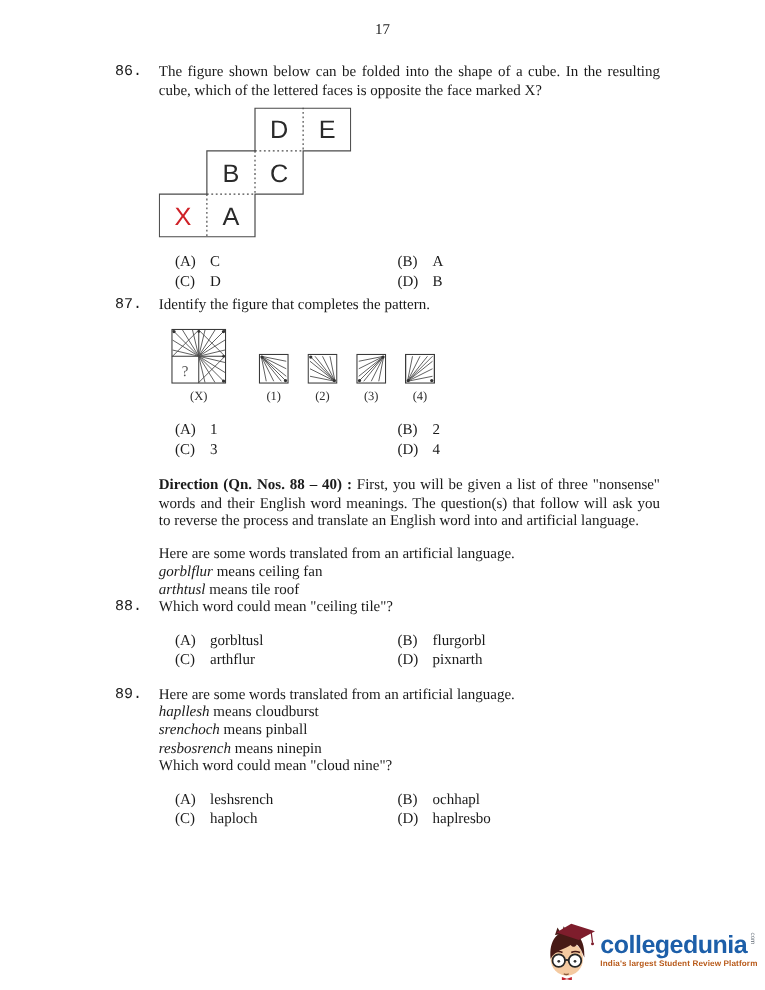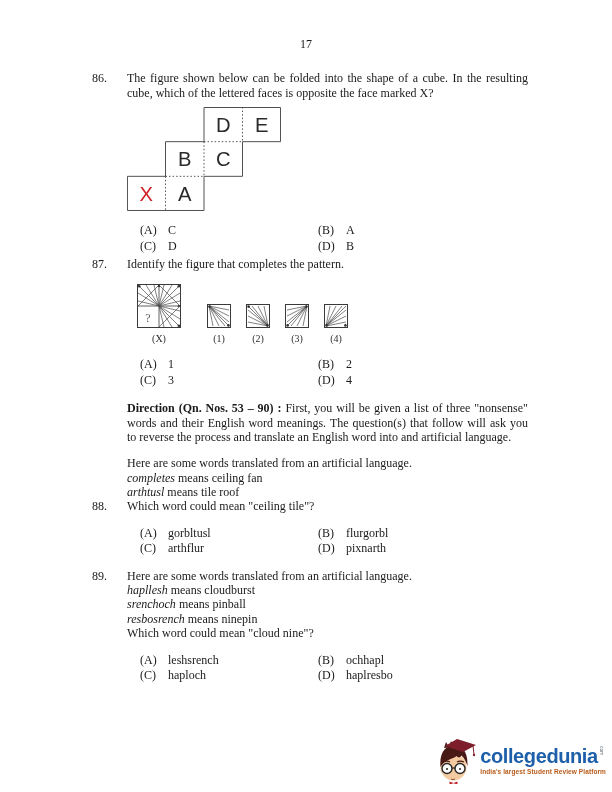--- a/index.html
+++ b/index.html
@@ -1,27 +1,27 @@
 <!DOCTYPE html>
 <html><head>
 <meta charset="utf-8">
 <style>
   html,body{margin:0;padding:0;}
   body{
     width:612px;height:792px;background:#ffffff;position:relative;overflow:hidden;
     font-family:"Liberation Serif",serif;font-size:12px;line-height:1.2;color:#1a1a1a;
   }
-  .page-number{padding-top:37px;text-align:center;}
+  .page-number{padding-top:16px;text-align:center;}
   .content{margin:20px 84px 0 92px;}
   .question{display:flex;}
   .q86{margin-top:20px;}
   .q87{margin-top:4px;}
   .q88{margin-top:12px;align-items:center;}
   .q89{margin-top:13px;}
-  .q-num{width:35px;flex-shrink:0;}
+  .q-num{width:35px;flex-shrink:0;font-family:Liberation Mono, monospace;}
   .q-body{flex:1;}
   .q-text{margin:0;text-align:justify;}
   .line{display:block;font-family:Liberation Serif, serif;}
   .clue-word{font-style:italic;}
   .options{display:grid;grid-template-columns:178px 1fr;row-gap:1px;margin:12px 0 0 13px;}
   .option{display:flex;}
   .opt-label{width:28px;flex-shrink:0;}
   .net-figure{margin:7px 0 0 0px;display:block;}
   .pattern-row{display:flex;align-items:flex-end;margin:13px 0 0 10px;}
   .fig-item{display:flex;flex-direction:column;align-items:center;}
@@ -222,30 +222,30 @@
         </div>
         <div class="option">
           <span class="opt-label">(D)</span>
           <span class="opt-value">4</span>
         </div>
       </div>
     </div>
   </div>
 
   <p class="direction">
-    <span class="direction-lead">Direction (Qn. Nos. 53 – 90) :</span>
+    <span class="direction-lead">Direction (Qn. Nos. 88 – 40) :</span>
     <span class="direction-text">First, you will be given a list of three "nonsense" words and their English word meanings. The question(s) that follow will ask you to reverse the process and translate an English word into and artificial language.</span>
   </p>
 
   <div class="question q88">
     <div class="q-num">88.</div>
     <div class="q-body">
       <span class="line">Here are some words translated from an artificial language.</span>
       <span class="line">
-        <span class="clue-word">completes</span>
+        <span class="clue-word">gorblflur</span>
         <span class="clue-meaning">means ceiling fan</span>
       </span>
       <span class="line">
         <span class="clue-word">arthtusl</span>
         <span class="clue-meaning">means tile roof</span>
       </span>
       <span class="line">Which word could mean "ceiling tile"?</span>
 
       <div class="options">
         <div class="option">

